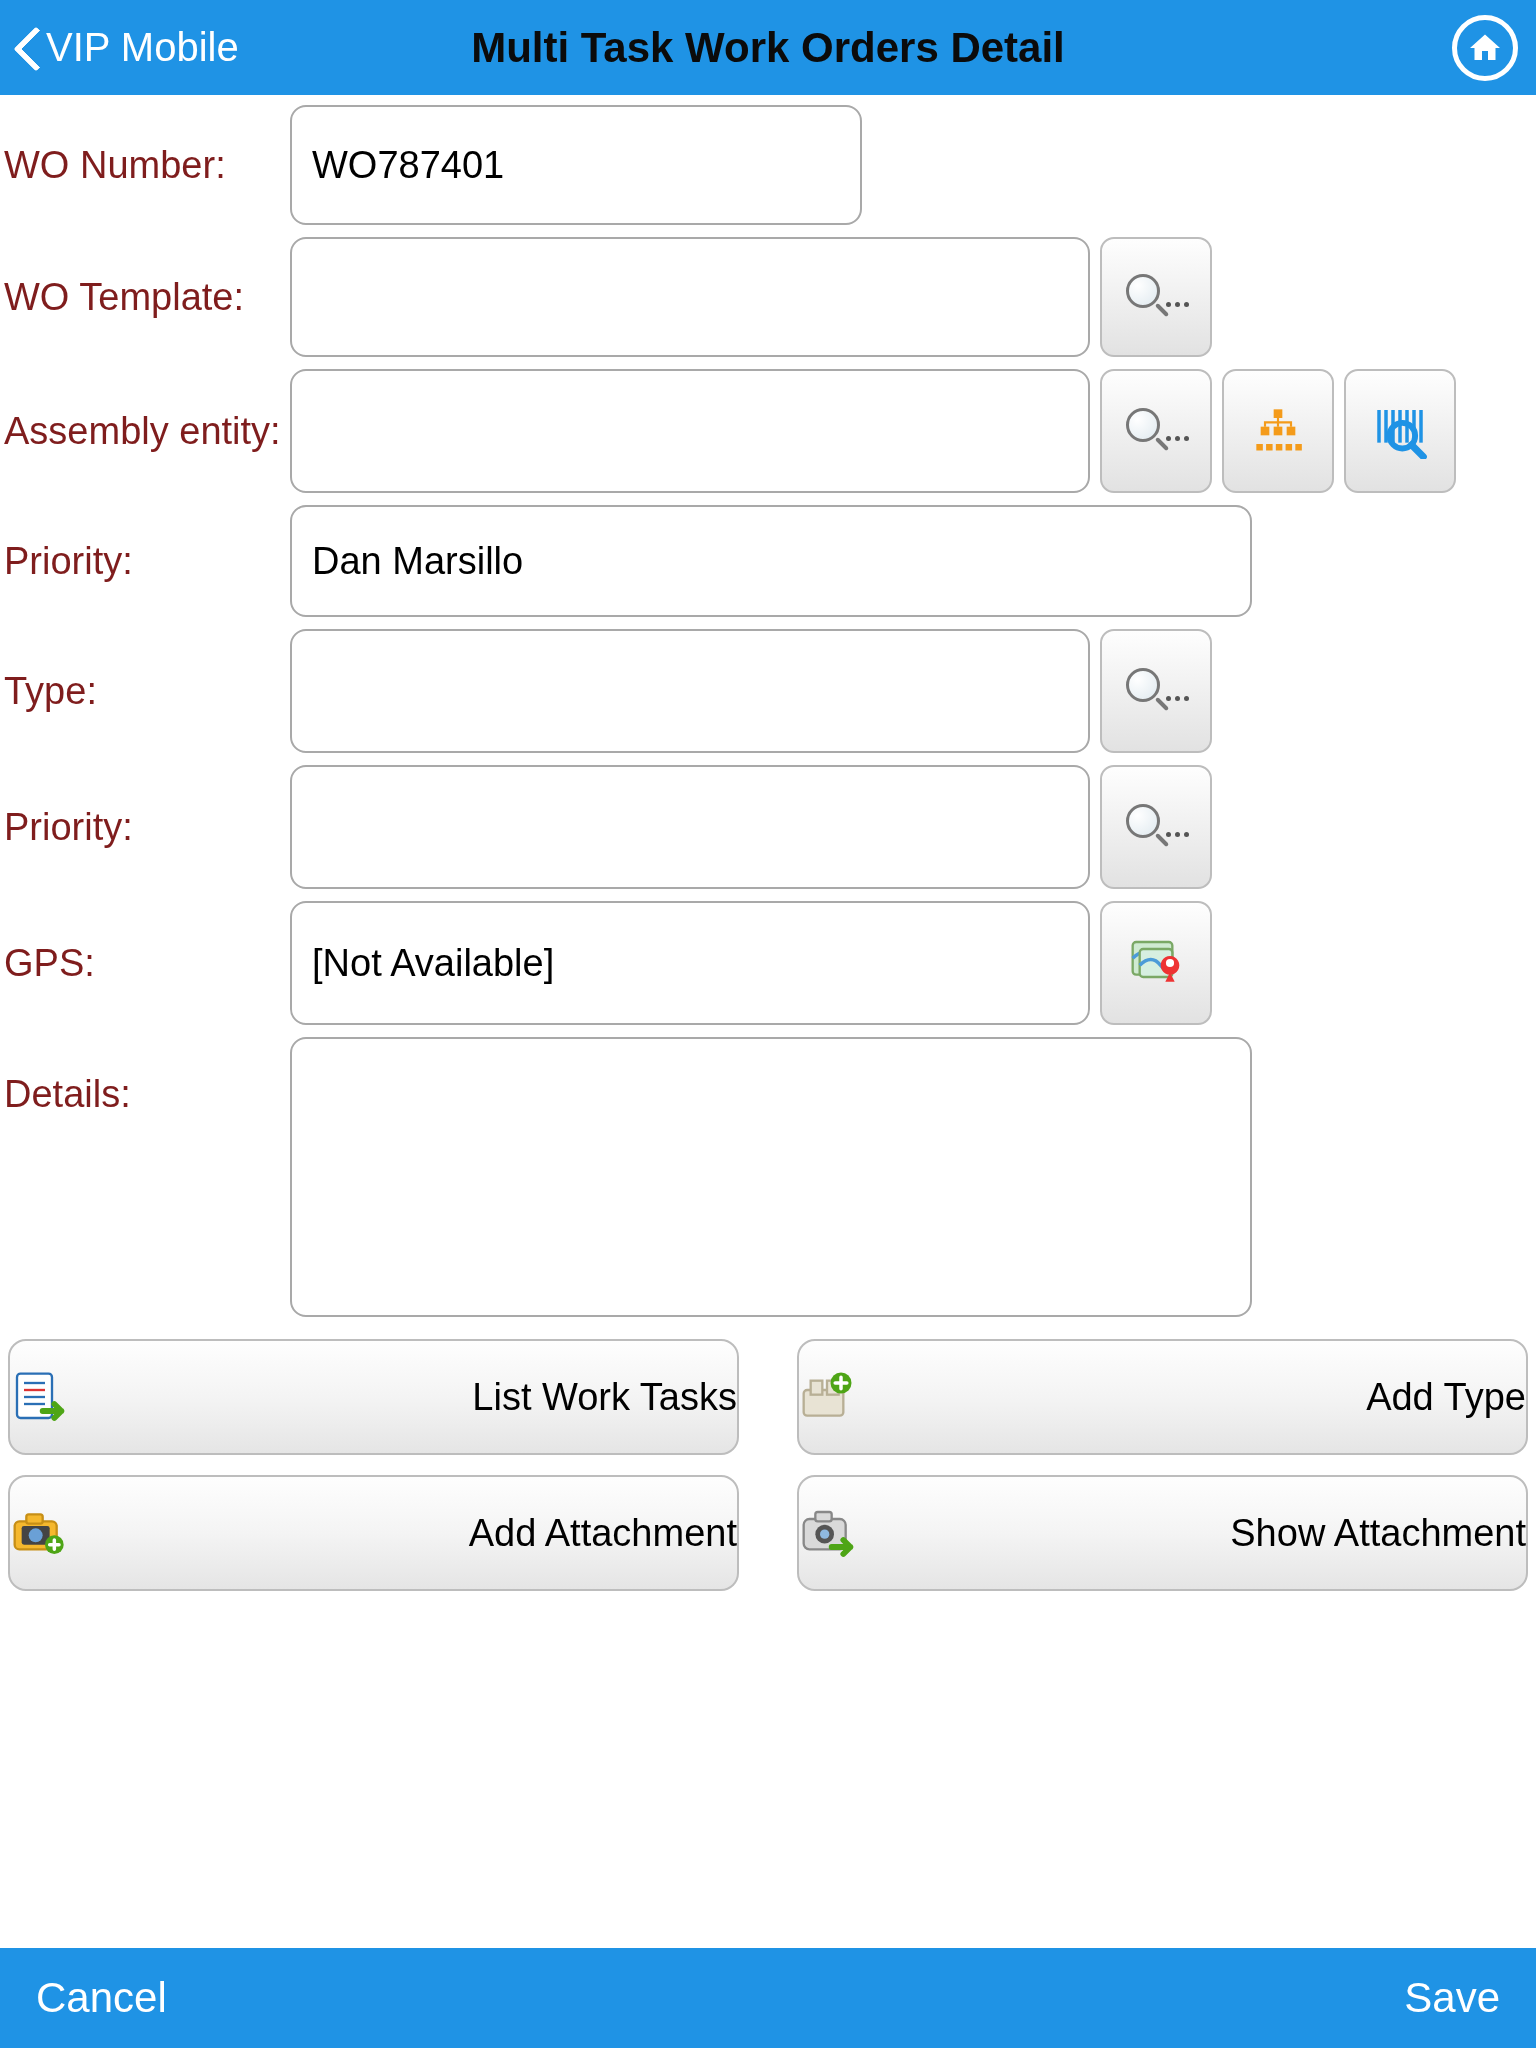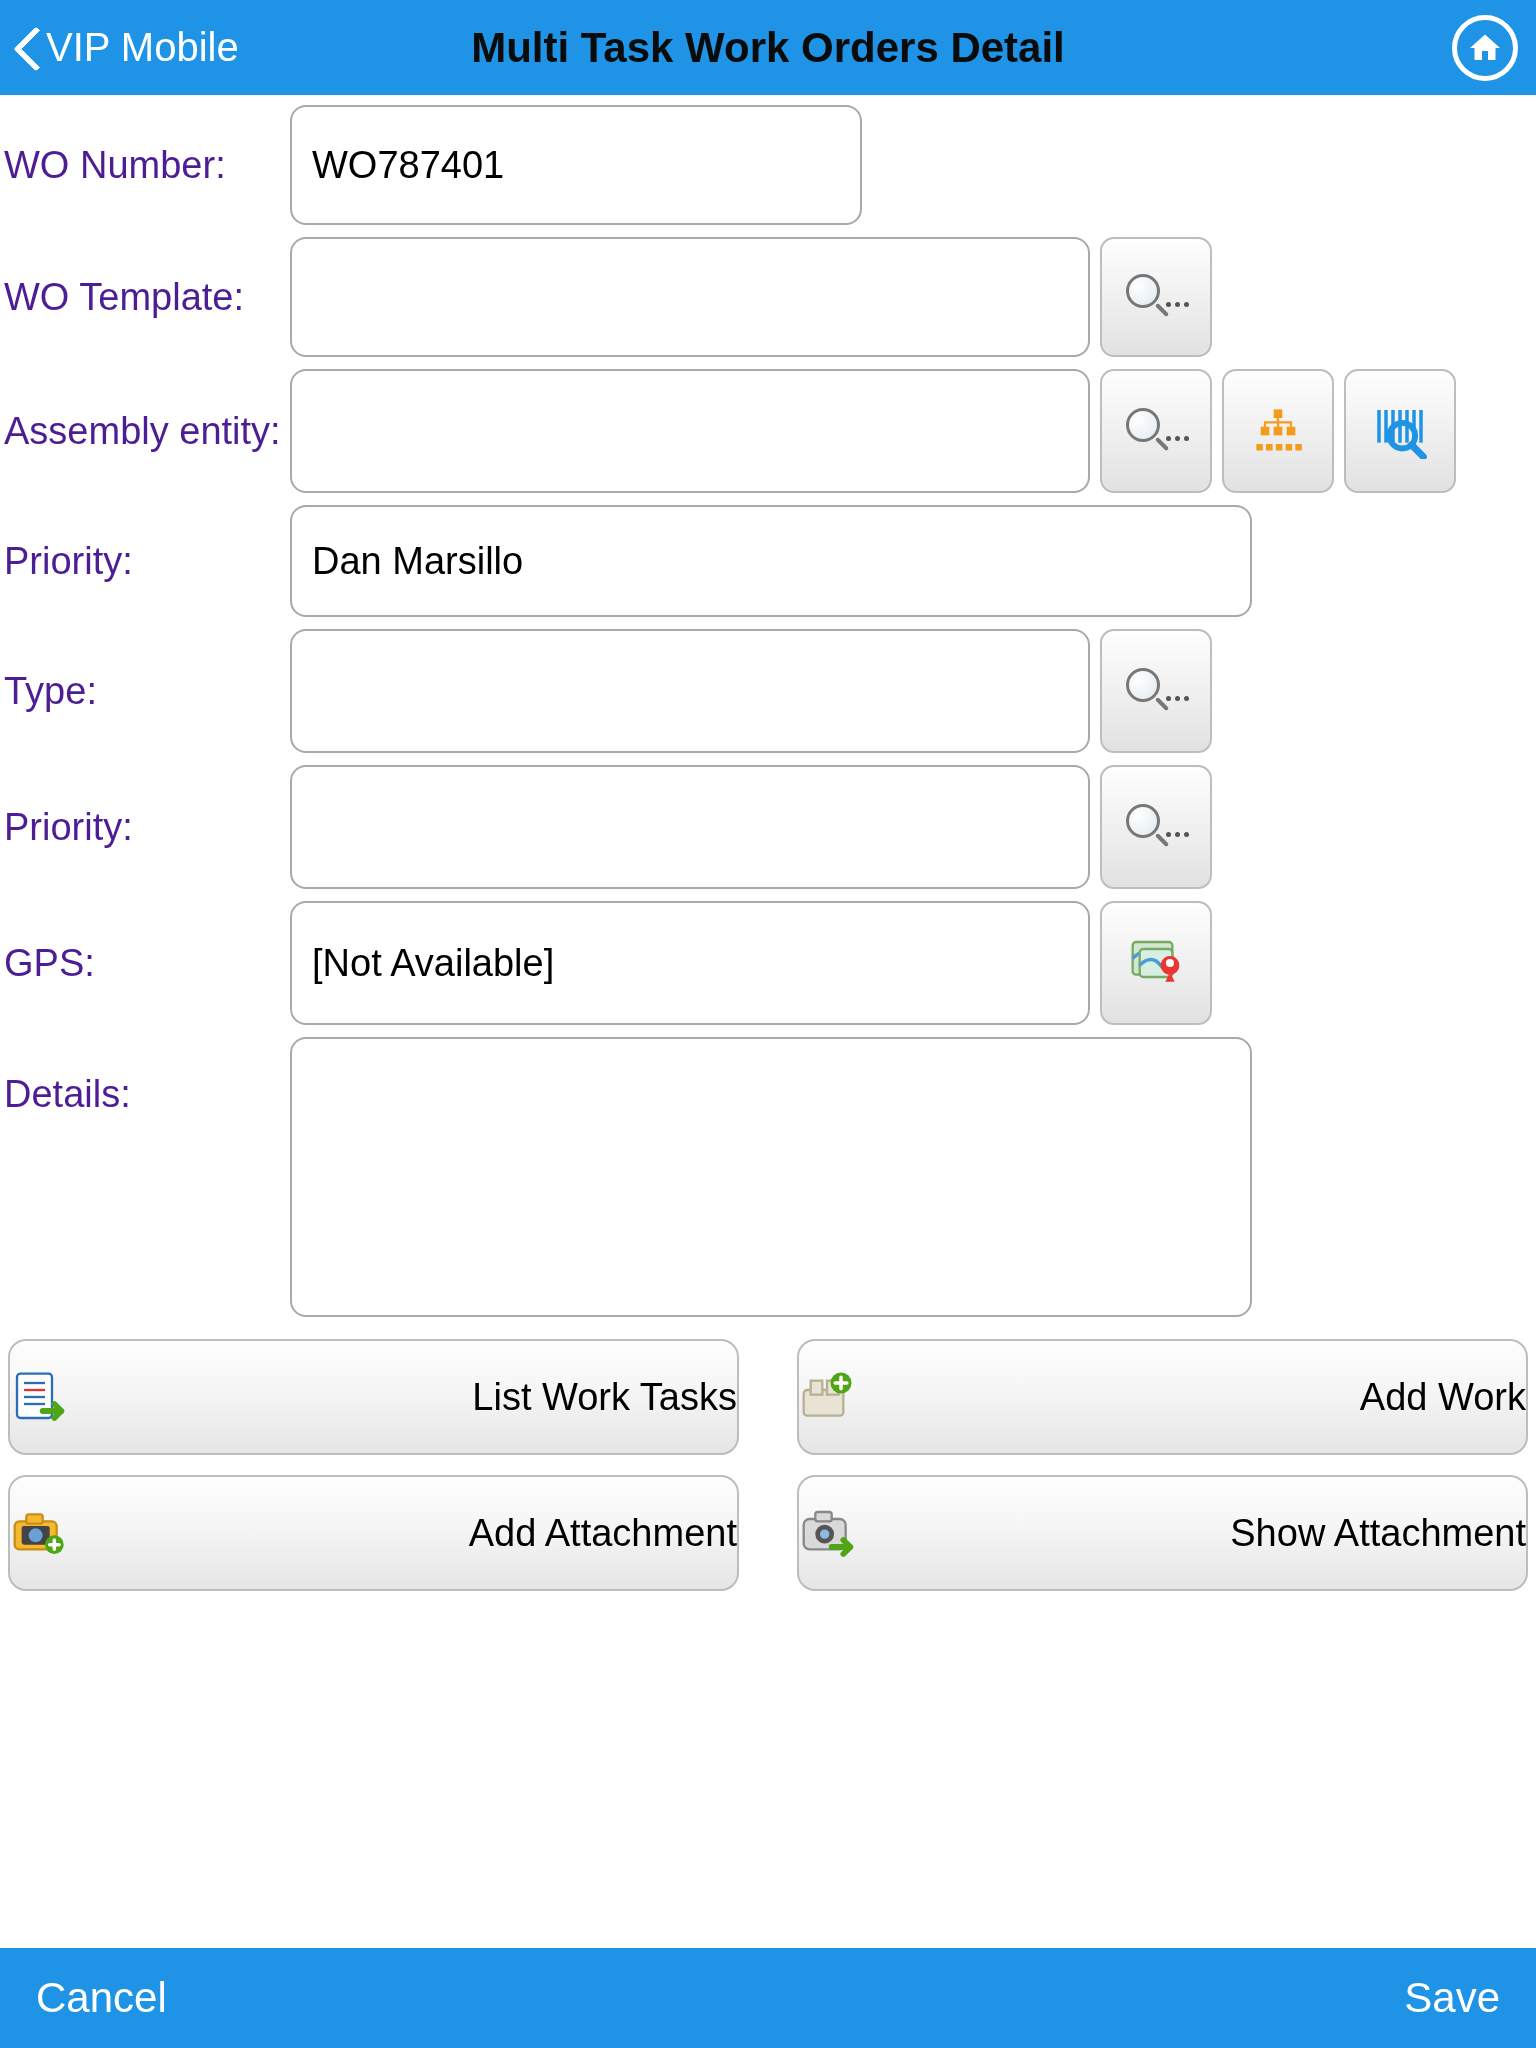--- a/index.html
+++ b/index.html
@@ -63,21 +63,21 @@
   }
   .row {
     display: flex;
     align-items: stretch;
     margin-bottom: 12px;
   }
   .lbl {
     width: 290px;
     flex-shrink: 0;
     font-size: 38px;
-    color: #4c1d95;
+    color: #7f1d1d;
     display: flex;
     align-items: center;
     padding-left: 4px;
   }
   .fld {
     border: 2px solid #a9a9a9;
     border-radius: 16px;
     background: #fff;
     font-size: 38px;
     padding: 14px 20px;
@@ -321,21 +321,21 @@
     </div>
 
     <div class="bigbtn">
       <svg viewBox="0 0 48 48">
         <rect x="4" y="18" width="34" height="22" rx="3" fill="#e8e3d4" stroke="#b8af95" stroke-width="2"></rect>
         <rect x="10" y="10" width="10" height="12" fill="#e8e3d4" stroke="#b8af95" stroke-width="2"></rect>
         <rect x="24" y="10" width="10" height="12" fill="#e8e3d4" stroke="#b8af95" stroke-width="2"></rect>
         <circle cx="36" cy="12" r="9" fill="#4ea516"></circle>
         <path d="M36 7 V17 M31 12 H41" stroke="#fff" stroke-width="3" stroke-linecap="round"></path>
       </svg>
-      <span>Add Work</span>
+      <span>Add Type</span>
     </div>
 
     <div class="bigbtn">
       <svg viewBox="0 0 48 48">
         <rect x="4" y="14" width="36" height="24" rx="4" fill="#f5b82e" stroke="#c78f16" stroke-width="2"></rect>
         <rect x="14" y="8" width="14" height="8" rx="2" fill="#f5b82e" stroke="#c78f16" stroke-width="2"></rect>
         <rect x="10" y="18" width="24" height="16" rx="2" fill="#444"></rect>
         <circle cx="22" cy="26" r="6" fill="#6aa0d6"></circle>
         <circle cx="38" cy="34" r="8" fill="#4ea516"></circle>
         <path d="M38 30 V38 M34 34 H42" stroke="#fff" stroke-width="3" stroke-linecap="round"></path>

